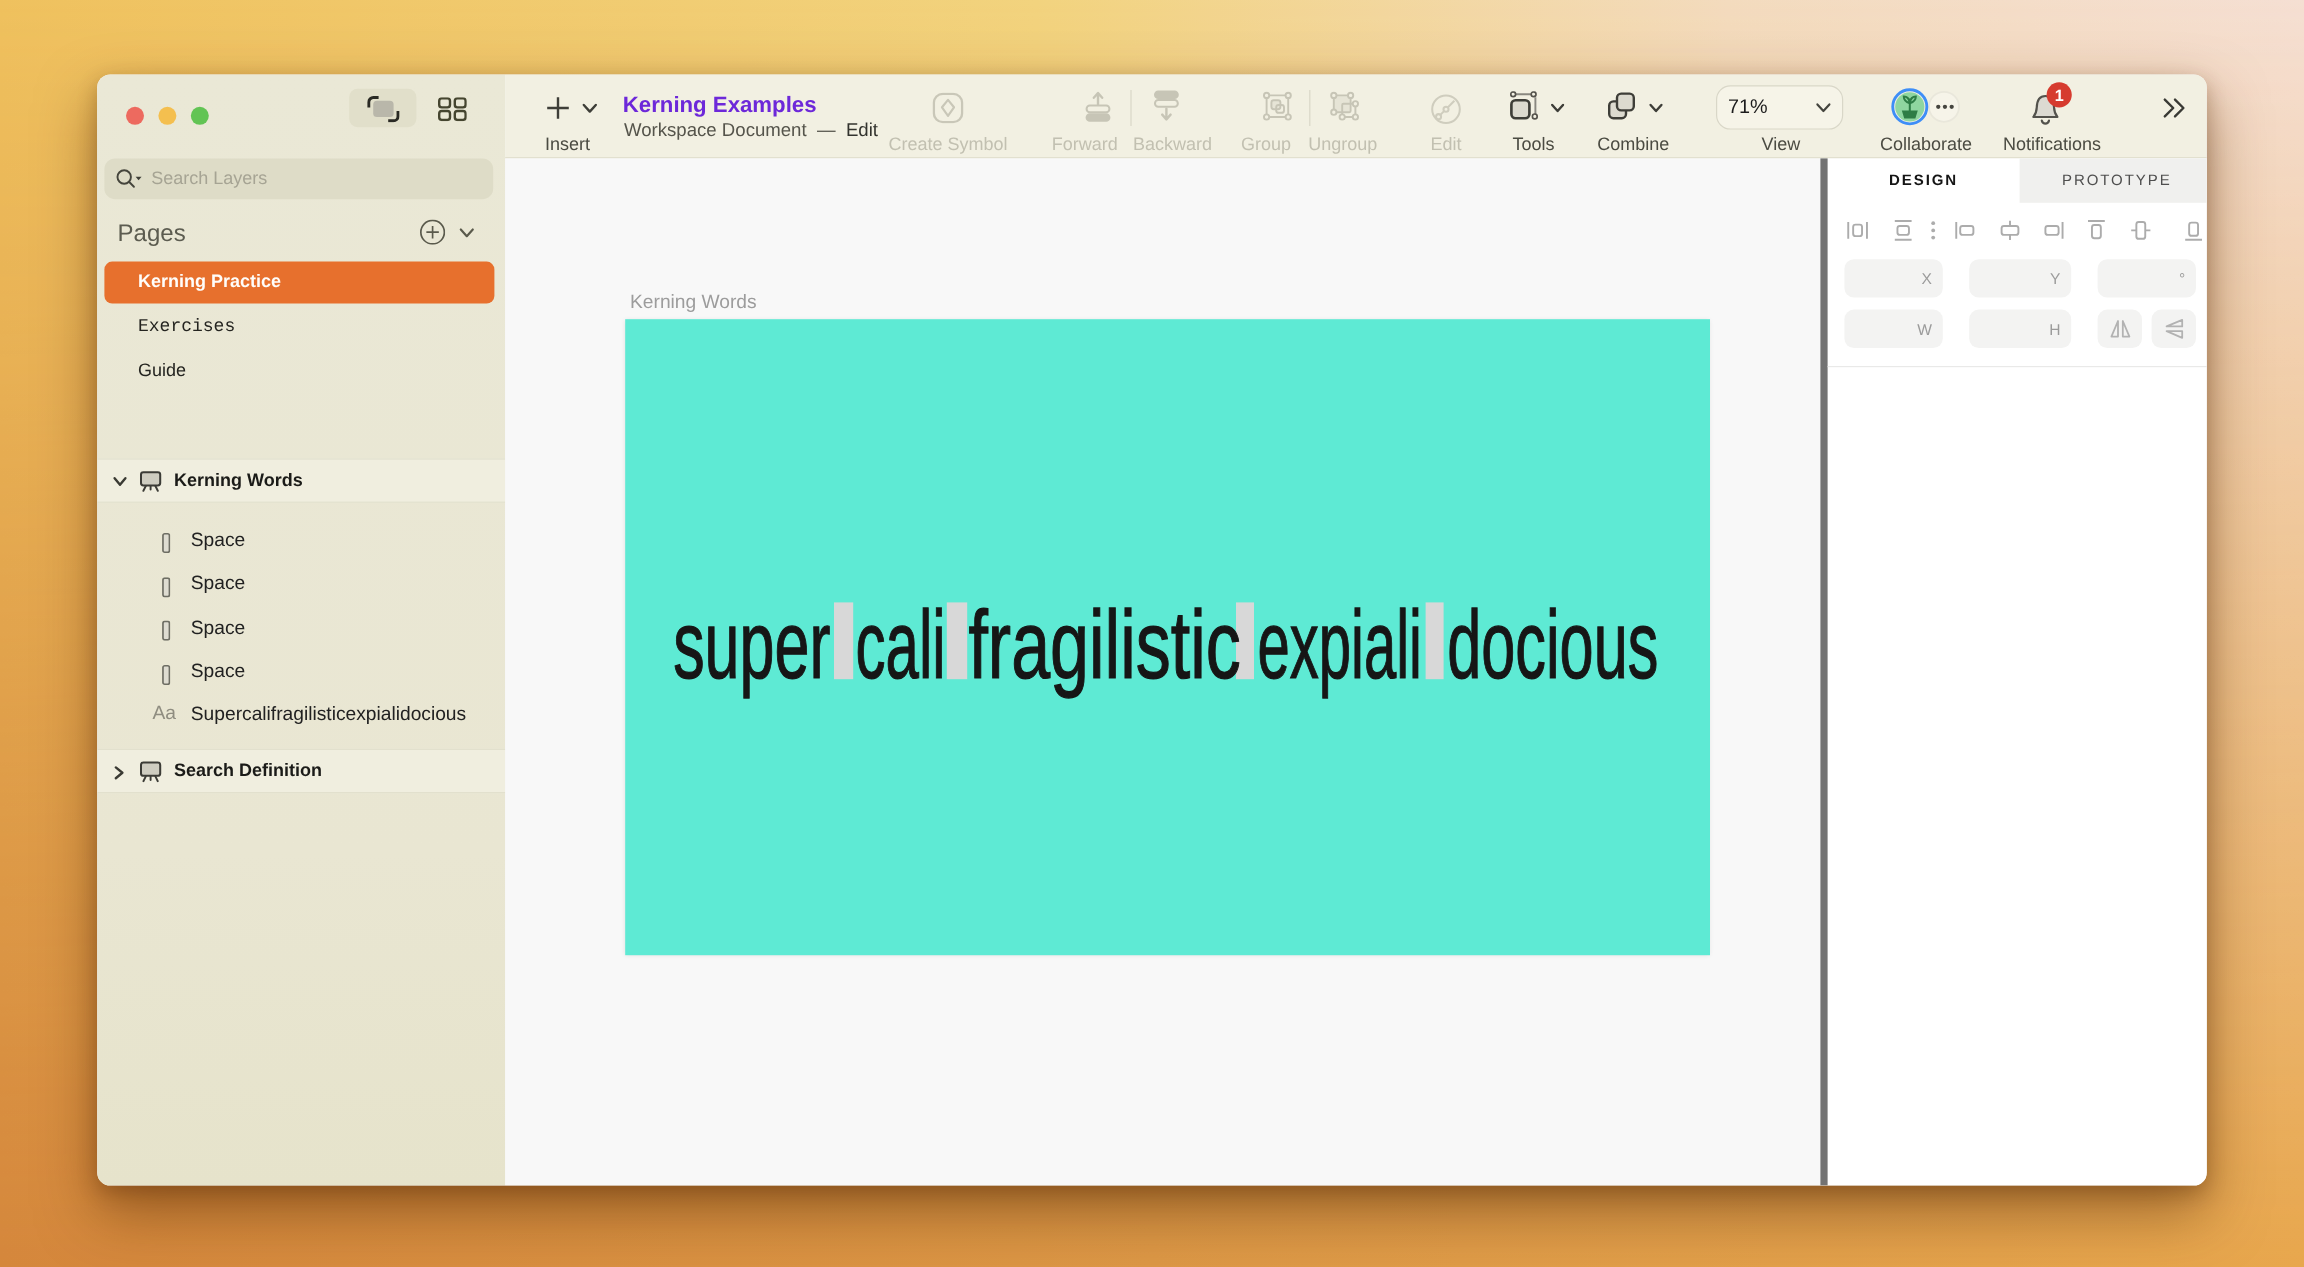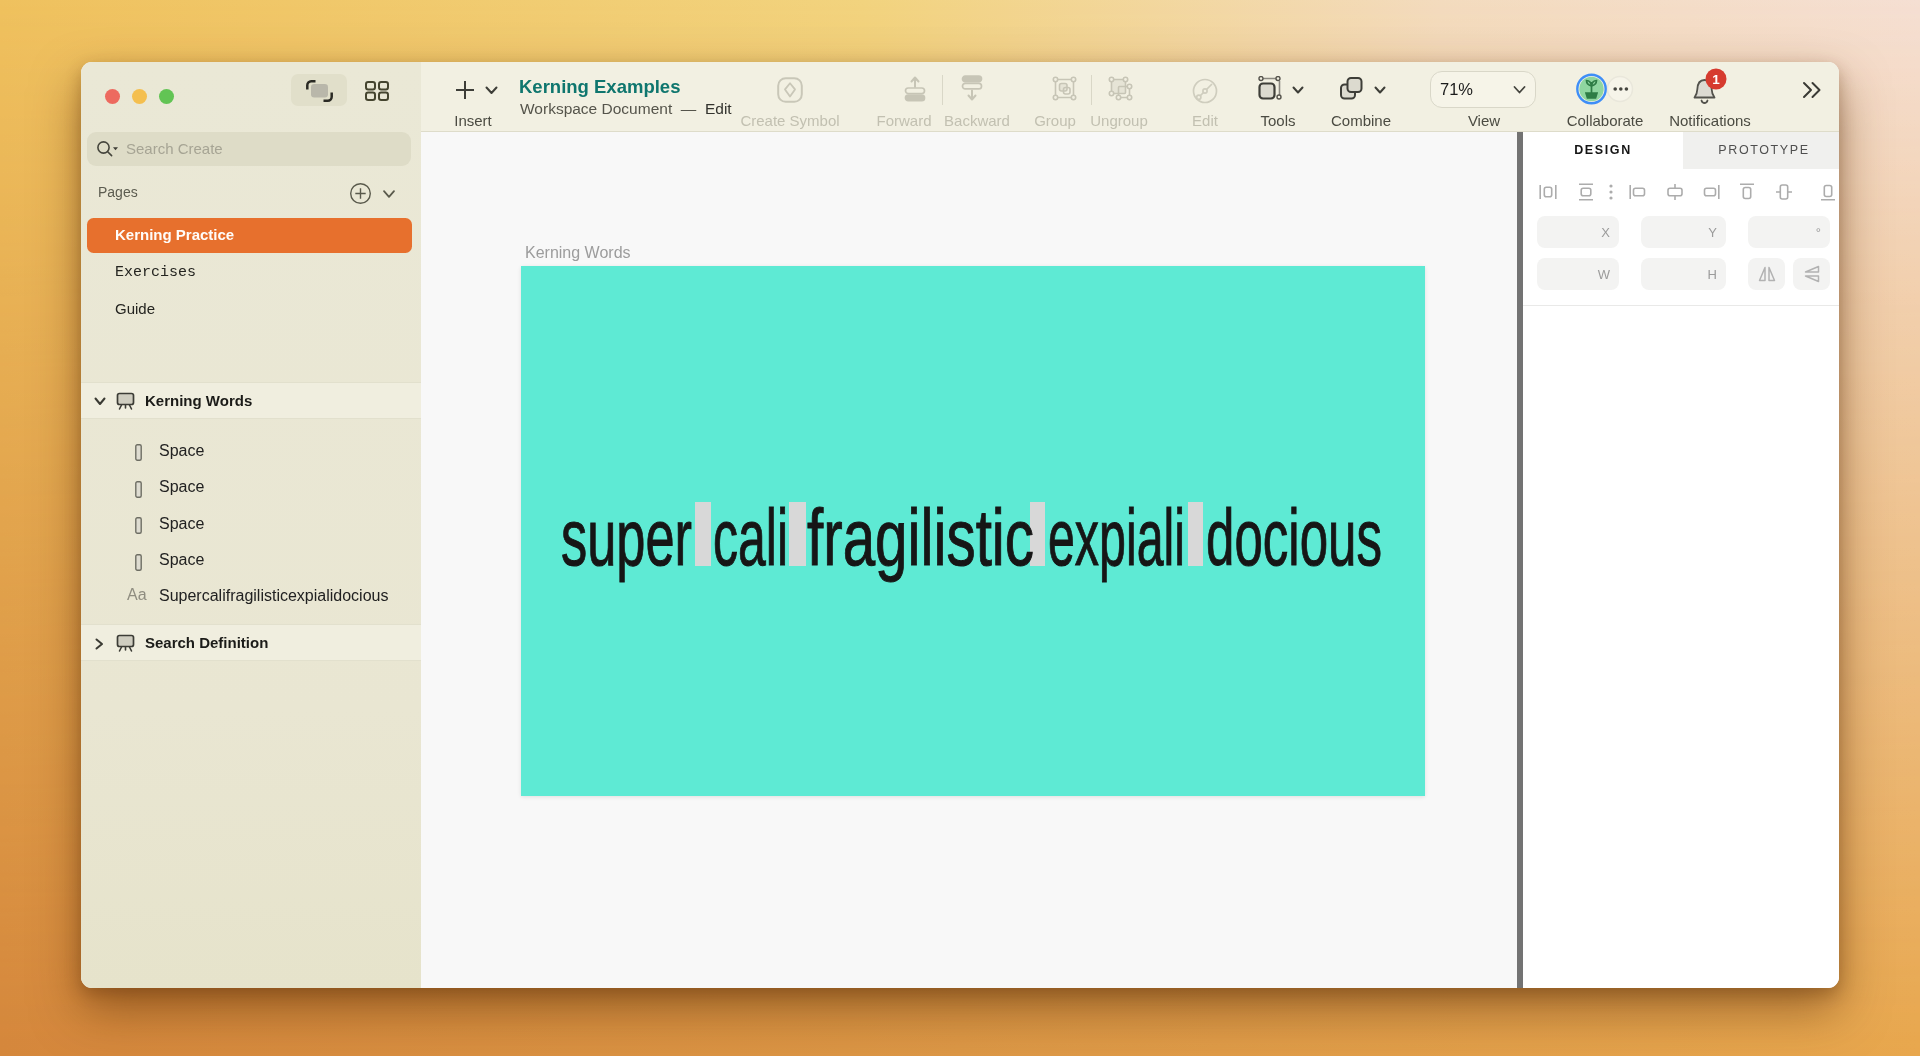--- a/index.html
+++ b/index.html
@@ -12,21 +12,21 @@
   background:#F8F8F8;
 }
 
 .sidebar { position:absolute; left:0; top:0; width:340px; height:926px;
   background:linear-gradient(to bottom,#EAE8D6 0%,#E9E6D2 70%,#E6E3CB 100%); }
 .dot { position:absolute; width:15px; height:15px; border-radius:50%; top:27px; }
 .canvasbtn { position:absolute; left:210px; top:12px; width:56px; height:32px; border-radius:7px; background:#E1DFCA; }
 .sb-label { position:absolute; font-size:14px; color:#53534A; }
 .search { position:absolute; left:6px; top:70px; width:324px; height:34px; border-radius:9px; background:#DEDCC7; }
 .search .ph { position:absolute; left:39px; top:8px; font-size:15px; color:#A6A494; }
-.pagehead { position:absolute; left:17px; top:122px; font-size:14px; font-weight:500; color:#5C5C50; }
+.pagehead { position:absolute; left:17px; top:122px; font-size:20px; font-weight:500; color:#5C5C50; }
 .prow { position:absolute; left:34px; font-size:15px; color:#242420; }
 .sel { position:absolute; left:6px; top:156px; width:325px; height:35px; border-radius:6.5px; background:#E7702D; }
 .sel span { position:absolute; left:28px; top:8px; font-size:15px; font-weight:600; color:#FFFDFA; }
 .secband { position:absolute; left:0; width:340px; height:37px; background:#F0EEDF;
   border-top:1px solid #E2E0CD; border-bottom:1px solid #E2E0CD; }
 .secband .t { position:absolute; left:64px; top:9px; font-size:15px; font-weight:700; color:#1B1B18; }
 .lrow { position:absolute; left:78px; font-size:16px; color:#212121; }
 .aa { position:absolute; left:46px; font-size:16px; color:#8F8D80; }
 
 .toolbar { position:absolute; left:340px; top:0; width:1418px; height:70px;
@@ -91,21 +91,21 @@
     <svg class="icon" style="left:284px;top:19px;" width="24" height="20" viewBox="0 0 24 20">
       <g stroke="#45452F" stroke-width="2" fill="none">
         <rect x="1" y="1" width="9" height="7.5" rx="2.2"></rect>
         <rect x="14" y="1" width="9" height="7.5" rx="2.2"></rect>
         <rect x="1" y="11.5" width="9" height="7.5" rx="2.2"></rect>
         <rect x="14" y="11.5" width="9" height="7.5" rx="2.2"></rect>
       </g>
     </svg>
     <div class="sb-label" style="left:267px; top:50px; transform:translateX(-50%);margin-top:20px;">Canvas</div>
     <div class="search">
-        <span class="ph">Search Create</span>
+        <span class="ph">Search Layers</span>
       </div>
     <svg class="icon" style="left:15px;top:78px;" width="24" height="19" viewBox="0 0 24 19">
       <circle cx="7.5" cy="7.5" r="5.6" stroke="#45453C" stroke-width="1.6" fill="none"></circle>
       <path d="M11.7 11.7 L15.6 15.6" stroke="#45453C" stroke-width="1.6" stroke-linecap="round"></path>
       <path d="M17 7.2 L22 7.2 L19.5 10.3 Z" fill="#3F3F37"></path>
     </svg>
     <div class="pagehead">Pages</div>
     <svg class="icon" style="left:269px;top:121px;" width="21" height="21" viewBox="0 0 21 21">
       <circle cx="10.5" cy="10.5" r="9.8" stroke="#5A5A4C" stroke-width="1.4" fill="none"></circle>
       <path d="M10.5 5.3 V15.7 M5.3 10.5 H15.7" stroke="#5A5A4C" stroke-width="1.4"></path>
@@ -161,21 +161,21 @@
   <div class="toolbar" id="toolbar">
 
     <svg class="icon" style="left:34px;top:18px;" width="20" height="20" viewBox="0 0 20 20">
       <path d="M10 1 V19 M1 10 H19" stroke="#3E3E38" stroke-width="2" fill="none"></path>
     </svg>
     <svg class="icon" style="left:64px;top:24px;" width="13" height="9" viewBox="0 0 13 9">
       <path d="M1.5 1.5 L6.5 7 L11.5 1.5" stroke="#3E3E38" stroke-width="2" fill="none" stroke-linecap="round" stroke-linejoin="round"></path>
     </svg>
     <div class="tlabel" style="left:52px;">Insert</div>
 
-    <div style="position:absolute;left:98px;top:14px;font-size:18.5px;font-weight:700;color:#0f766e;">Kerning Examples</div>
+    <div style="position:absolute;left:98px;top:14px;font-size:18.5px;font-weight:700;color:#6d28d9;">Kerning Examples</div>
     <div style="position:absolute;left:99px;top:38px;font-size:15.5px;color:#55544B;">Workspace Document&nbsp; —&nbsp; <span style="color:#33332E;">Edit</span></div>
 
     <svg class="icon" style="left:356px;top:15px;" width="26" height="26" viewBox="0 0 26 26">
       <rect x="1.2" y="1.2" width="23.6" height="23.6" rx="7.5" stroke="#C9C7B8" stroke-width="2" fill="none"></rect>
       <path d="M13 6.2 L18 12.4 L13 19.6 L8 12.4 Z" stroke="#C9C7B8" stroke-width="1.8" fill="none" stroke-linejoin="round"></path>
     </svg>
     <div class="tlabel dis" style="left:369px;">Create Symbol</div>
 
     <svg class="icon" style="left:481px;top:13px;" width="26" height="27" viewBox="0 0 26 27">
       <g stroke="#C7C5B6" fill="none">

